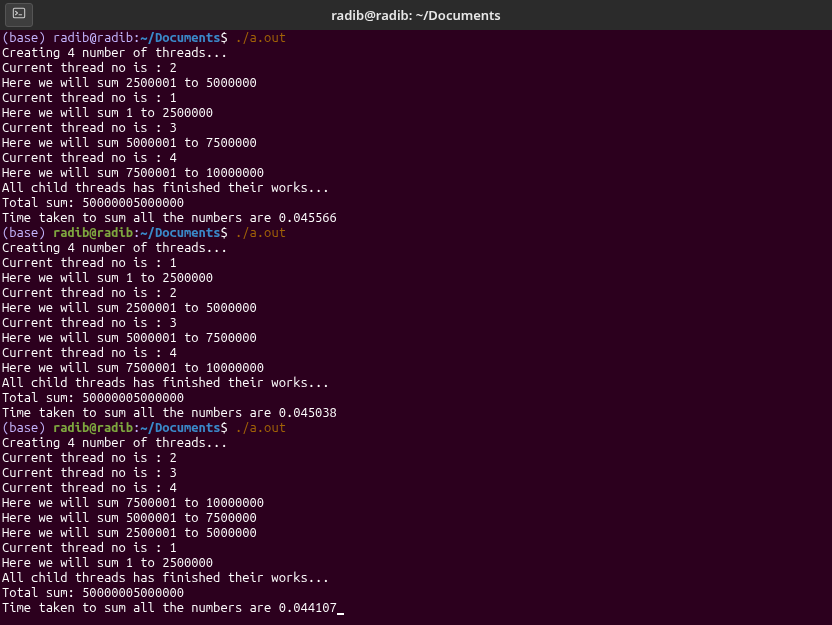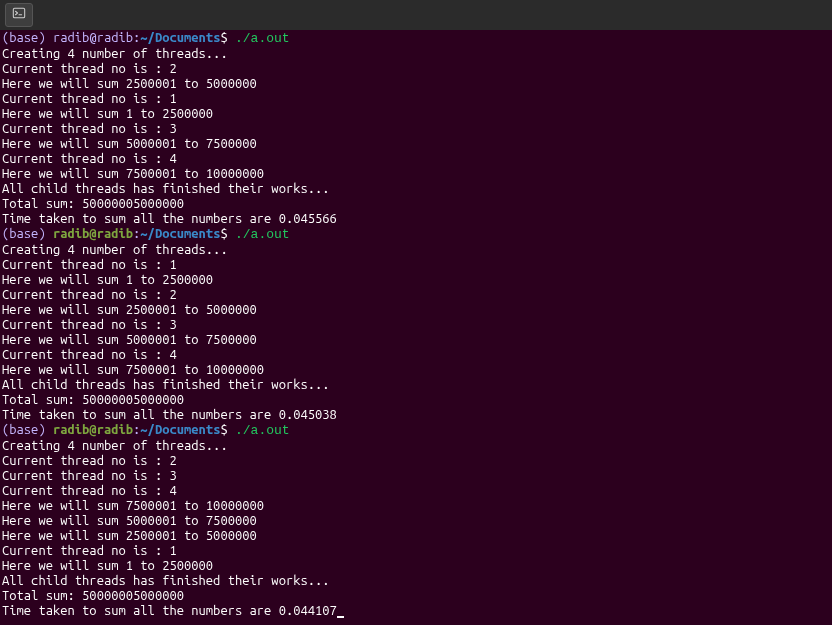--- a/index.html
+++ b/index.html
@@ -63,21 +63,21 @@
     padding: 0px 0 0 2px;
     box-sizing: border-box;
     overflow: hidden;
     white-space: pre;
   }
   .terminal .line { min-height: 15px; }
   .seg-base { color: #c4b5fd; }
   .seg-user { color: #7ea63f; font-weight: bold; }
   .seg-path { color: #3a89c9; font-weight: bold; margin-top: 30px; }
   .seg-dollar { color: #ffffff; }
-  .seg-cmd { color: #22c55e; font-family: Liberation Mono, monospace; }
+  .seg-cmd { color: #a16207; }
   .cursor {
     display: inline-block;
     width: 7px;
     border-bottom: 2px solid #ffffff;
     height: 12px;
     vertical-align: bottom;
   }
 </style>
 </head>
 <body>
@@ -86,15 +86,16 @@
   <div class="titlebar">
     <div class="icon-box">
       <span>
         <svg viewBox="0 0 16 16">
             <rect x="1.5" y="2.5" width="13" height="11" rx="1.5" stroke-width="1.2"></rect>
             <path d="M4 6l2.3 2L4 10" stroke-width="1.2" stroke-linecap="round" stroke-linejoin="round"></path>
             <path d="M8 10h3" stroke-width="1.2" stroke-linecap="round"></path>
           </svg>
       </span>
     </div>
+    <div class="title">radib@radib: ~/Documents</div>
   </div>
   <div class="terminal" id="term-body"><div class="line"><span class="seg-base">(base) </span><span class="seg-base">radib@radib</span><span class="seg-base">:</span><span class="seg-path">~/Documents</span><span class="seg-dollar">$ </span><span class="seg-cmd">./a.out</span></div><div class="line">Creating 4 number of threads...</div><div class="line">Current thread no is : 2</div><div class="line">Here we will sum 2500001 to 5000000</div><div class="line">Current thread no is : 1</div><div class="line">Here we will sum 1 to 2500000</div><div class="line">Current thread no is : 3</div><div class="line">Here we will sum 5000001 to 7500000</div><div class="line">Current thread no is : 4</div><div class="line">Here we will sum 7500001 to 10000000</div><div class="line">All child threads has finished their works...</div><div class="line">Total sum: 50000005000000</div><div class="line">Time taken to sum all the numbers are 0.045566</div><div class="line"><span class="seg-base">(base) </span><span class="seg-user">radib@radib</span><span class="seg-base">:</span><span class="seg-path">~/Documents</span><span class="seg-dollar">$ </span><span class="seg-cmd">./a.out</span></div><div class="line">Creating 4 number of threads...</div><div class="line">Current thread no is : 1</div><div class="line">Here we will sum 1 to 2500000</div><div class="line">Current thread no is : 2</div><div class="line">Here we will sum 2500001 to 5000000</div><div class="line">Current thread no is : 3</div><div class="line">Here we will sum 5000001 to 7500000</div><div class="line">Current thread no is : 4</div><div class="line">Here we will sum 7500001 to 10000000</div><div class="line">All child threads has finished their works...</div><div class="line">Total sum: 50000005000000</div><div class="line">Time taken to sum all the numbers are 0.045038</div><div class="line"><span class="seg-base">(base) </span><span class="seg-user">radib@radib</span><span class="seg-base">:</span><span class="seg-path">~/Documents</span><span class="seg-dollar">$ </span><span class="seg-cmd">./a.out</span></div><div class="line">Creating 4 number of threads...</div><div class="line">Current thread no is : 2</div><div class="line">Current thread no is : 3</div><div class="line">Current thread no is : 4</div><div class="line">Here we will sum 7500001 to 10000000</div><div class="line">Here we will sum 5000001 to 7500000</div><div class="line">Here we will sum 2500001 to 5000000</div><div class="line">Current thread no is : 1</div><div class="line">Here we will sum 1 to 2500000</div><div class="line">All child threads has finished their works...</div><div class="line">Total sum: 50000005000000</div><div class="line">Time taken to sum all the numbers are 0.044107<span class="cursor"></span></div></div>
 </div>
 
 </body></html>

